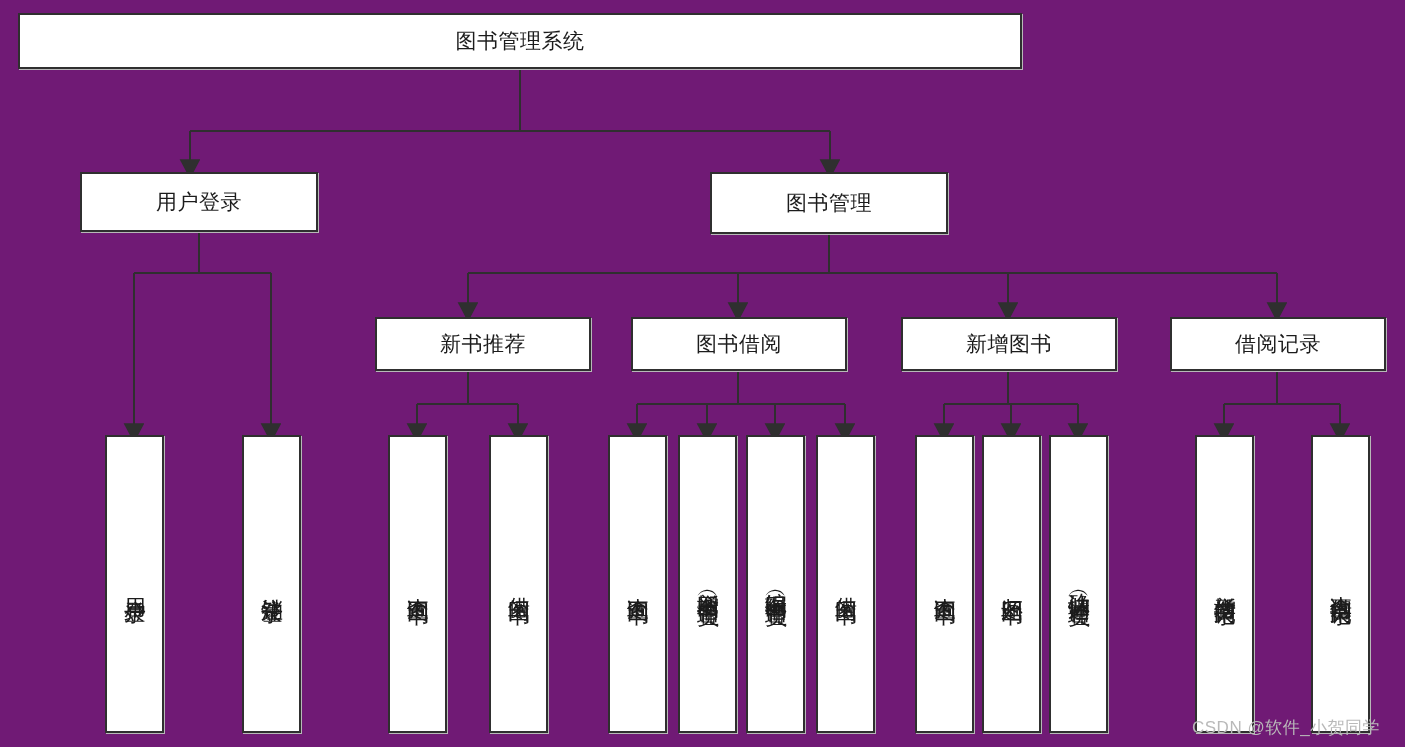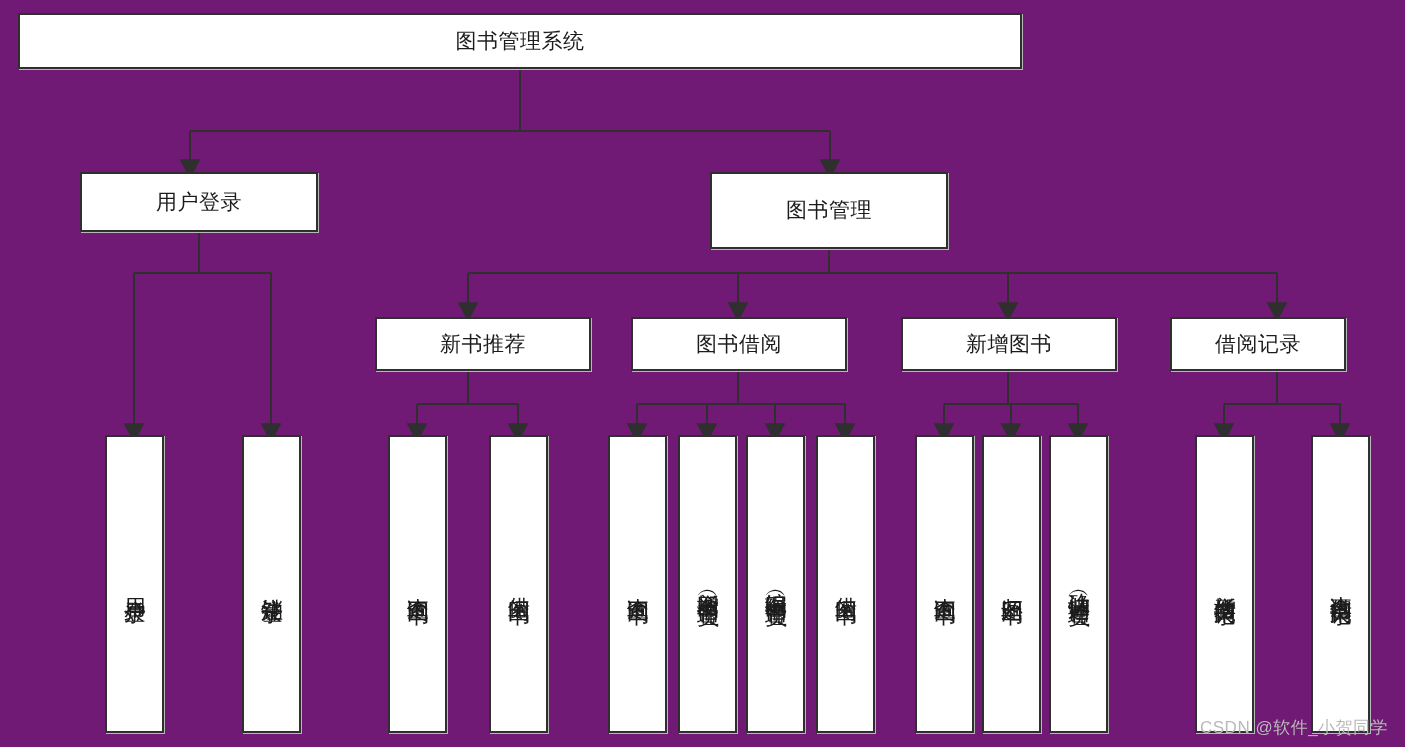--- a/index.html
+++ b/index.html
@@ -129,37 +129,37 @@
   </svg>
 
   <div class="node root horizontal" style="left:18px; top:13px; width:1004px; height:56px;">
     <span class="node-label">图书管理系统</span>
   </div>
 
   <div class="node horizontal" style="left:80px; top:172px; width:238px; height:60px;">
     <span class="node-label">用户登录</span>
   </div>
 
-  <div class="node horizontal" style="left:710px; top:172px; width:238px; height:77px;">
+  <div class="node horizontal" style="left:710px; top:172px; width:238px; height:62px;">
     <span class="node-label">图书管理</span>
   </div>
 
   <div class="node horizontal" style="left:375px; top:317px; width:216px; height:54px;">
     <span class="node-label">新书推荐</span>
   </div>
 
   <div class="node horizontal" style="left:631px; top:317px; width:216px; height:54px;">
     <span class="node-label">图书借阅</span>
   </div>
 
   <div class="node horizontal" style="left:901px; top:317px; width:216px; height:54px;">
     <span class="node-label">新增图书</span>
   </div>
 
-  <div class="node horizontal" style="left:1170px; top:317px; width:176px; height:54px;">
+  <div class="node horizontal" style="left:1170px; top:317px; width:216px; height:54px;">
     <span class="node-label">借阅记录</span>
   </div>
 
   <div class="node vertical" style="left:105px; top:435px; width:59px; height:298px;">
     <span class="node-label">用户登录</span>
   </div>
 
   <div class="node vertical" style="left:242px; top:435px; width:59px; height:298px;">
     <span class="node-label">注销登录</span>
   </div>
@@ -201,15 +201,15 @@
   </div>
 
   <div class="node vertical" style="left:1195px; top:435px; width:59px; height:298px;">
     <span class="node-label">新增借阅记录</span>
   </div>
 
   <div class="node vertical" style="left:1311px; top:435px; width:59px; height:298px;">
     <span class="node-label">查询借阅记录</span>
   </div>
 
-  <div class="watermark" style="left:1192px; top:716px;margin-left:8px;">CSDN @软件_小贺同学</div>
+  <div class="watermark" style="left:1192px; top:716px;">CSDN @软件_小贺同学</div>
 
 </div>
 
 </body></html>

